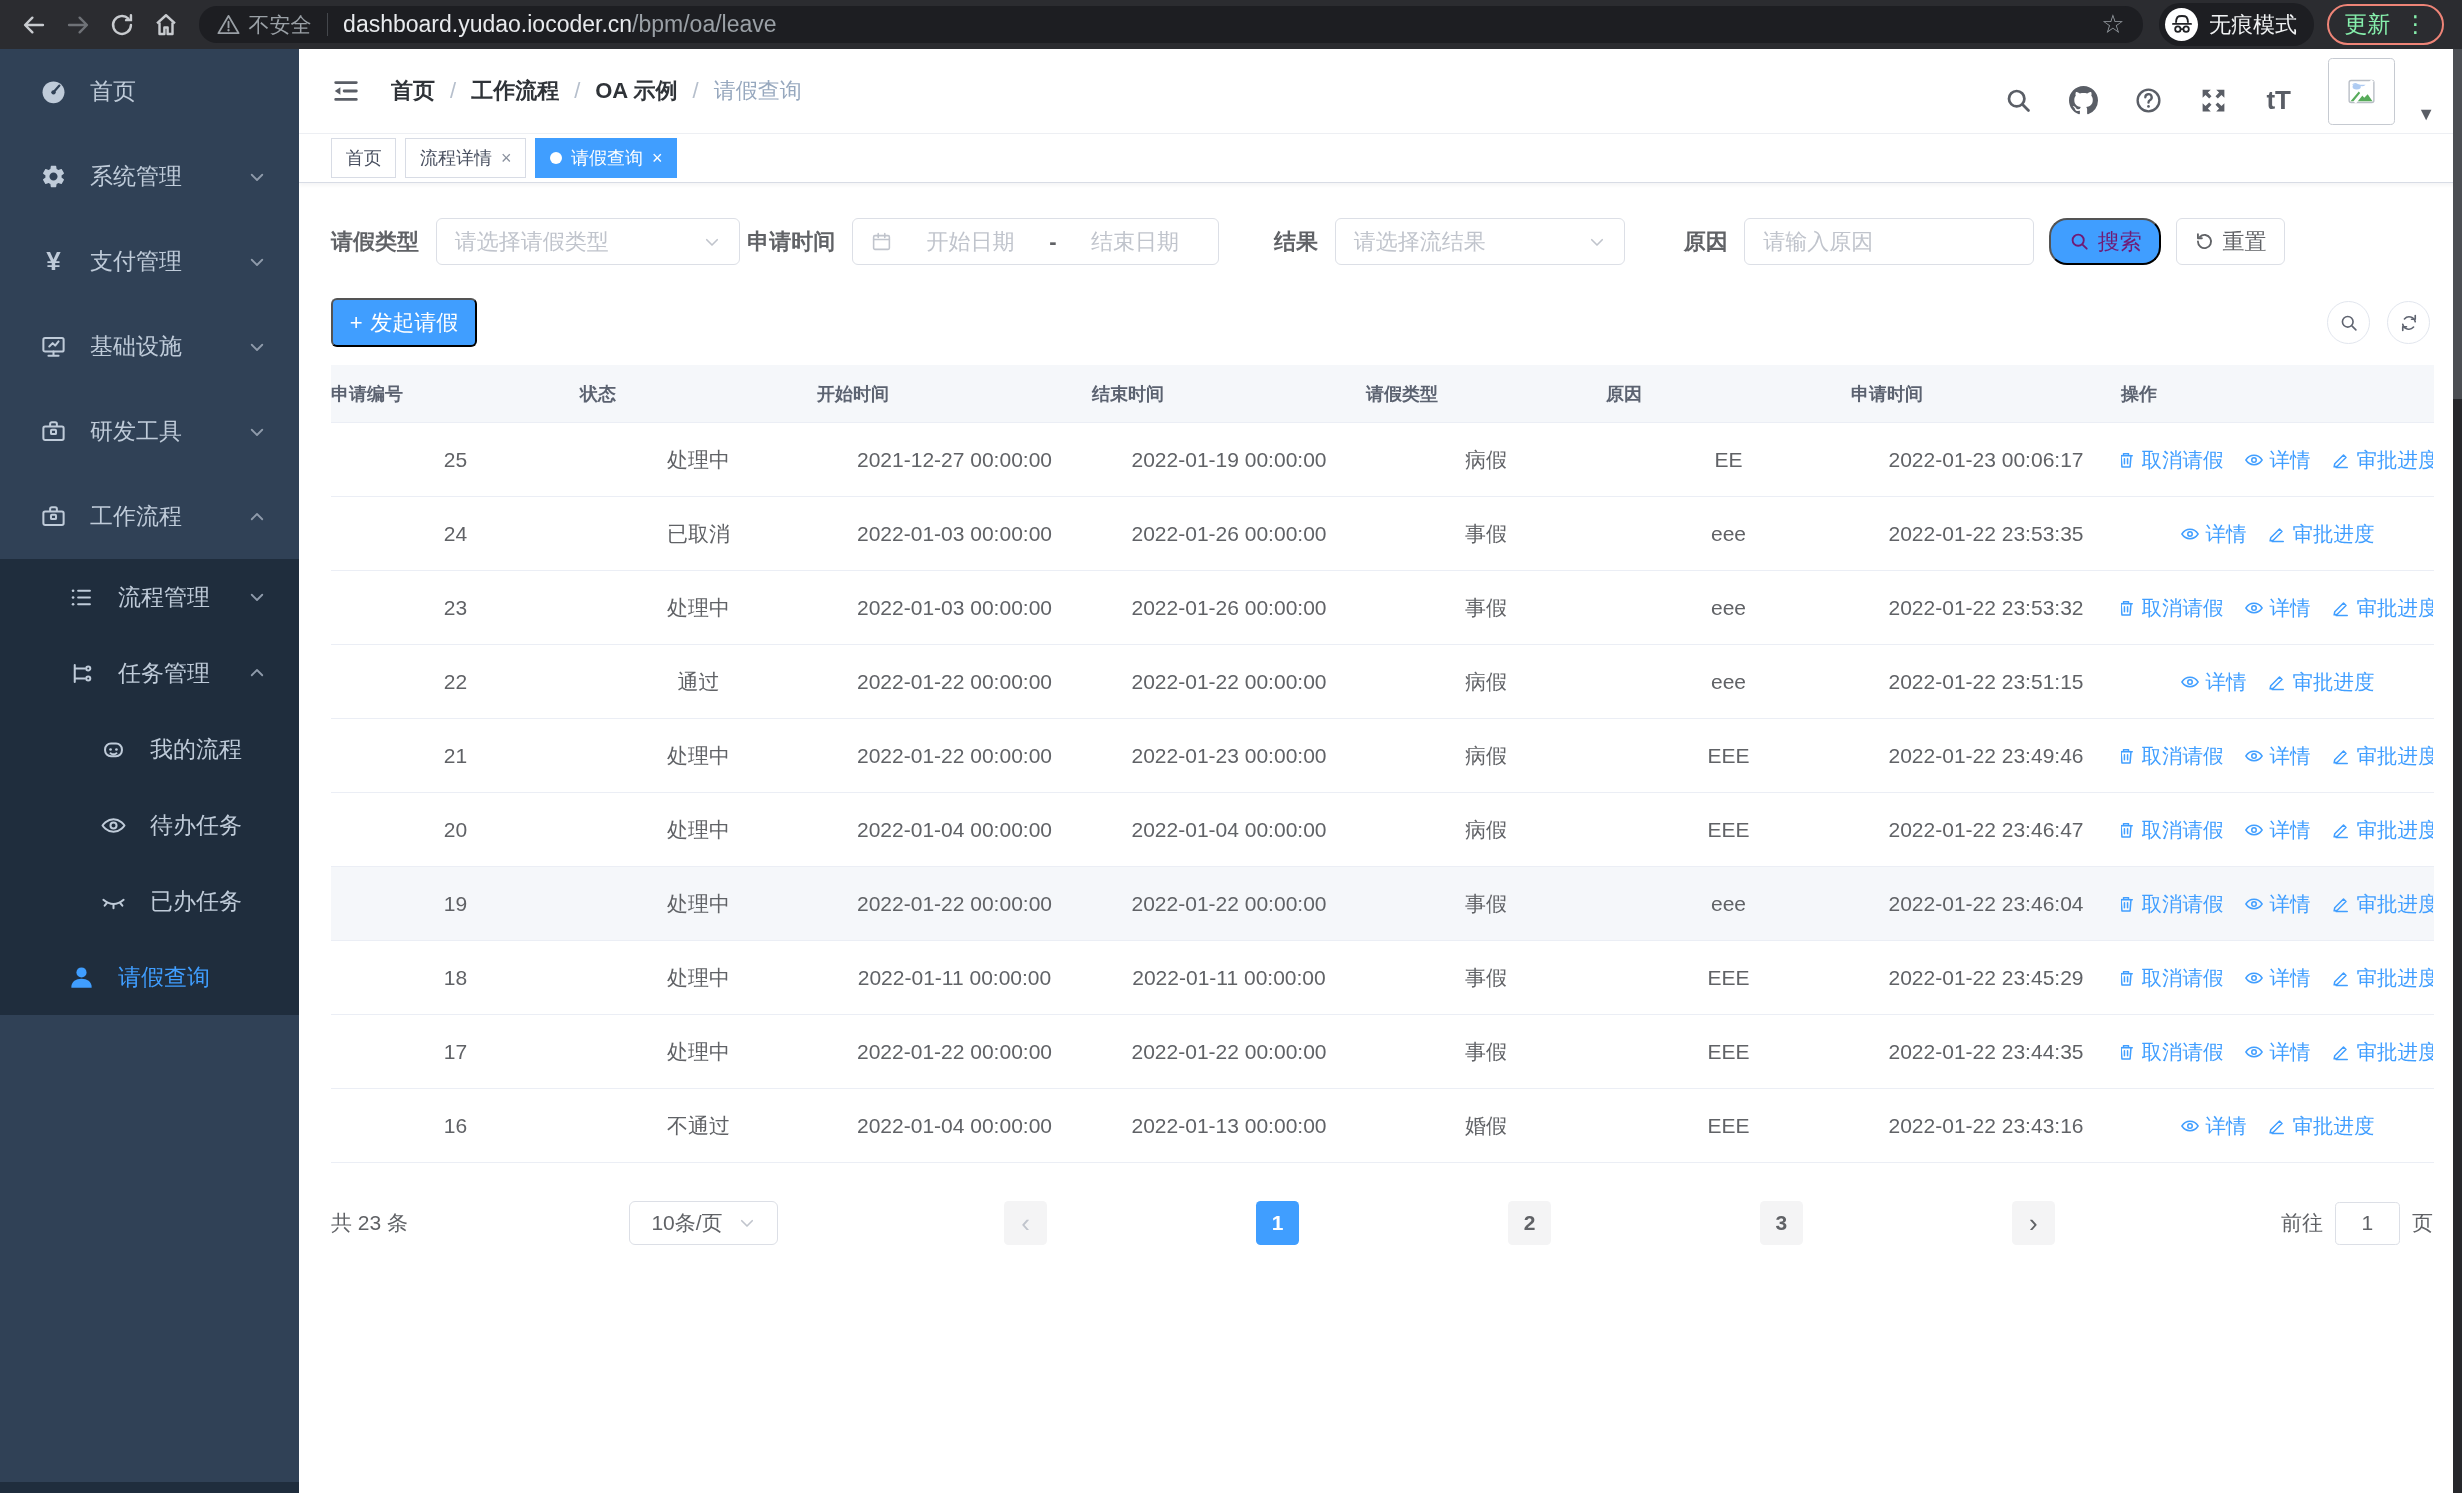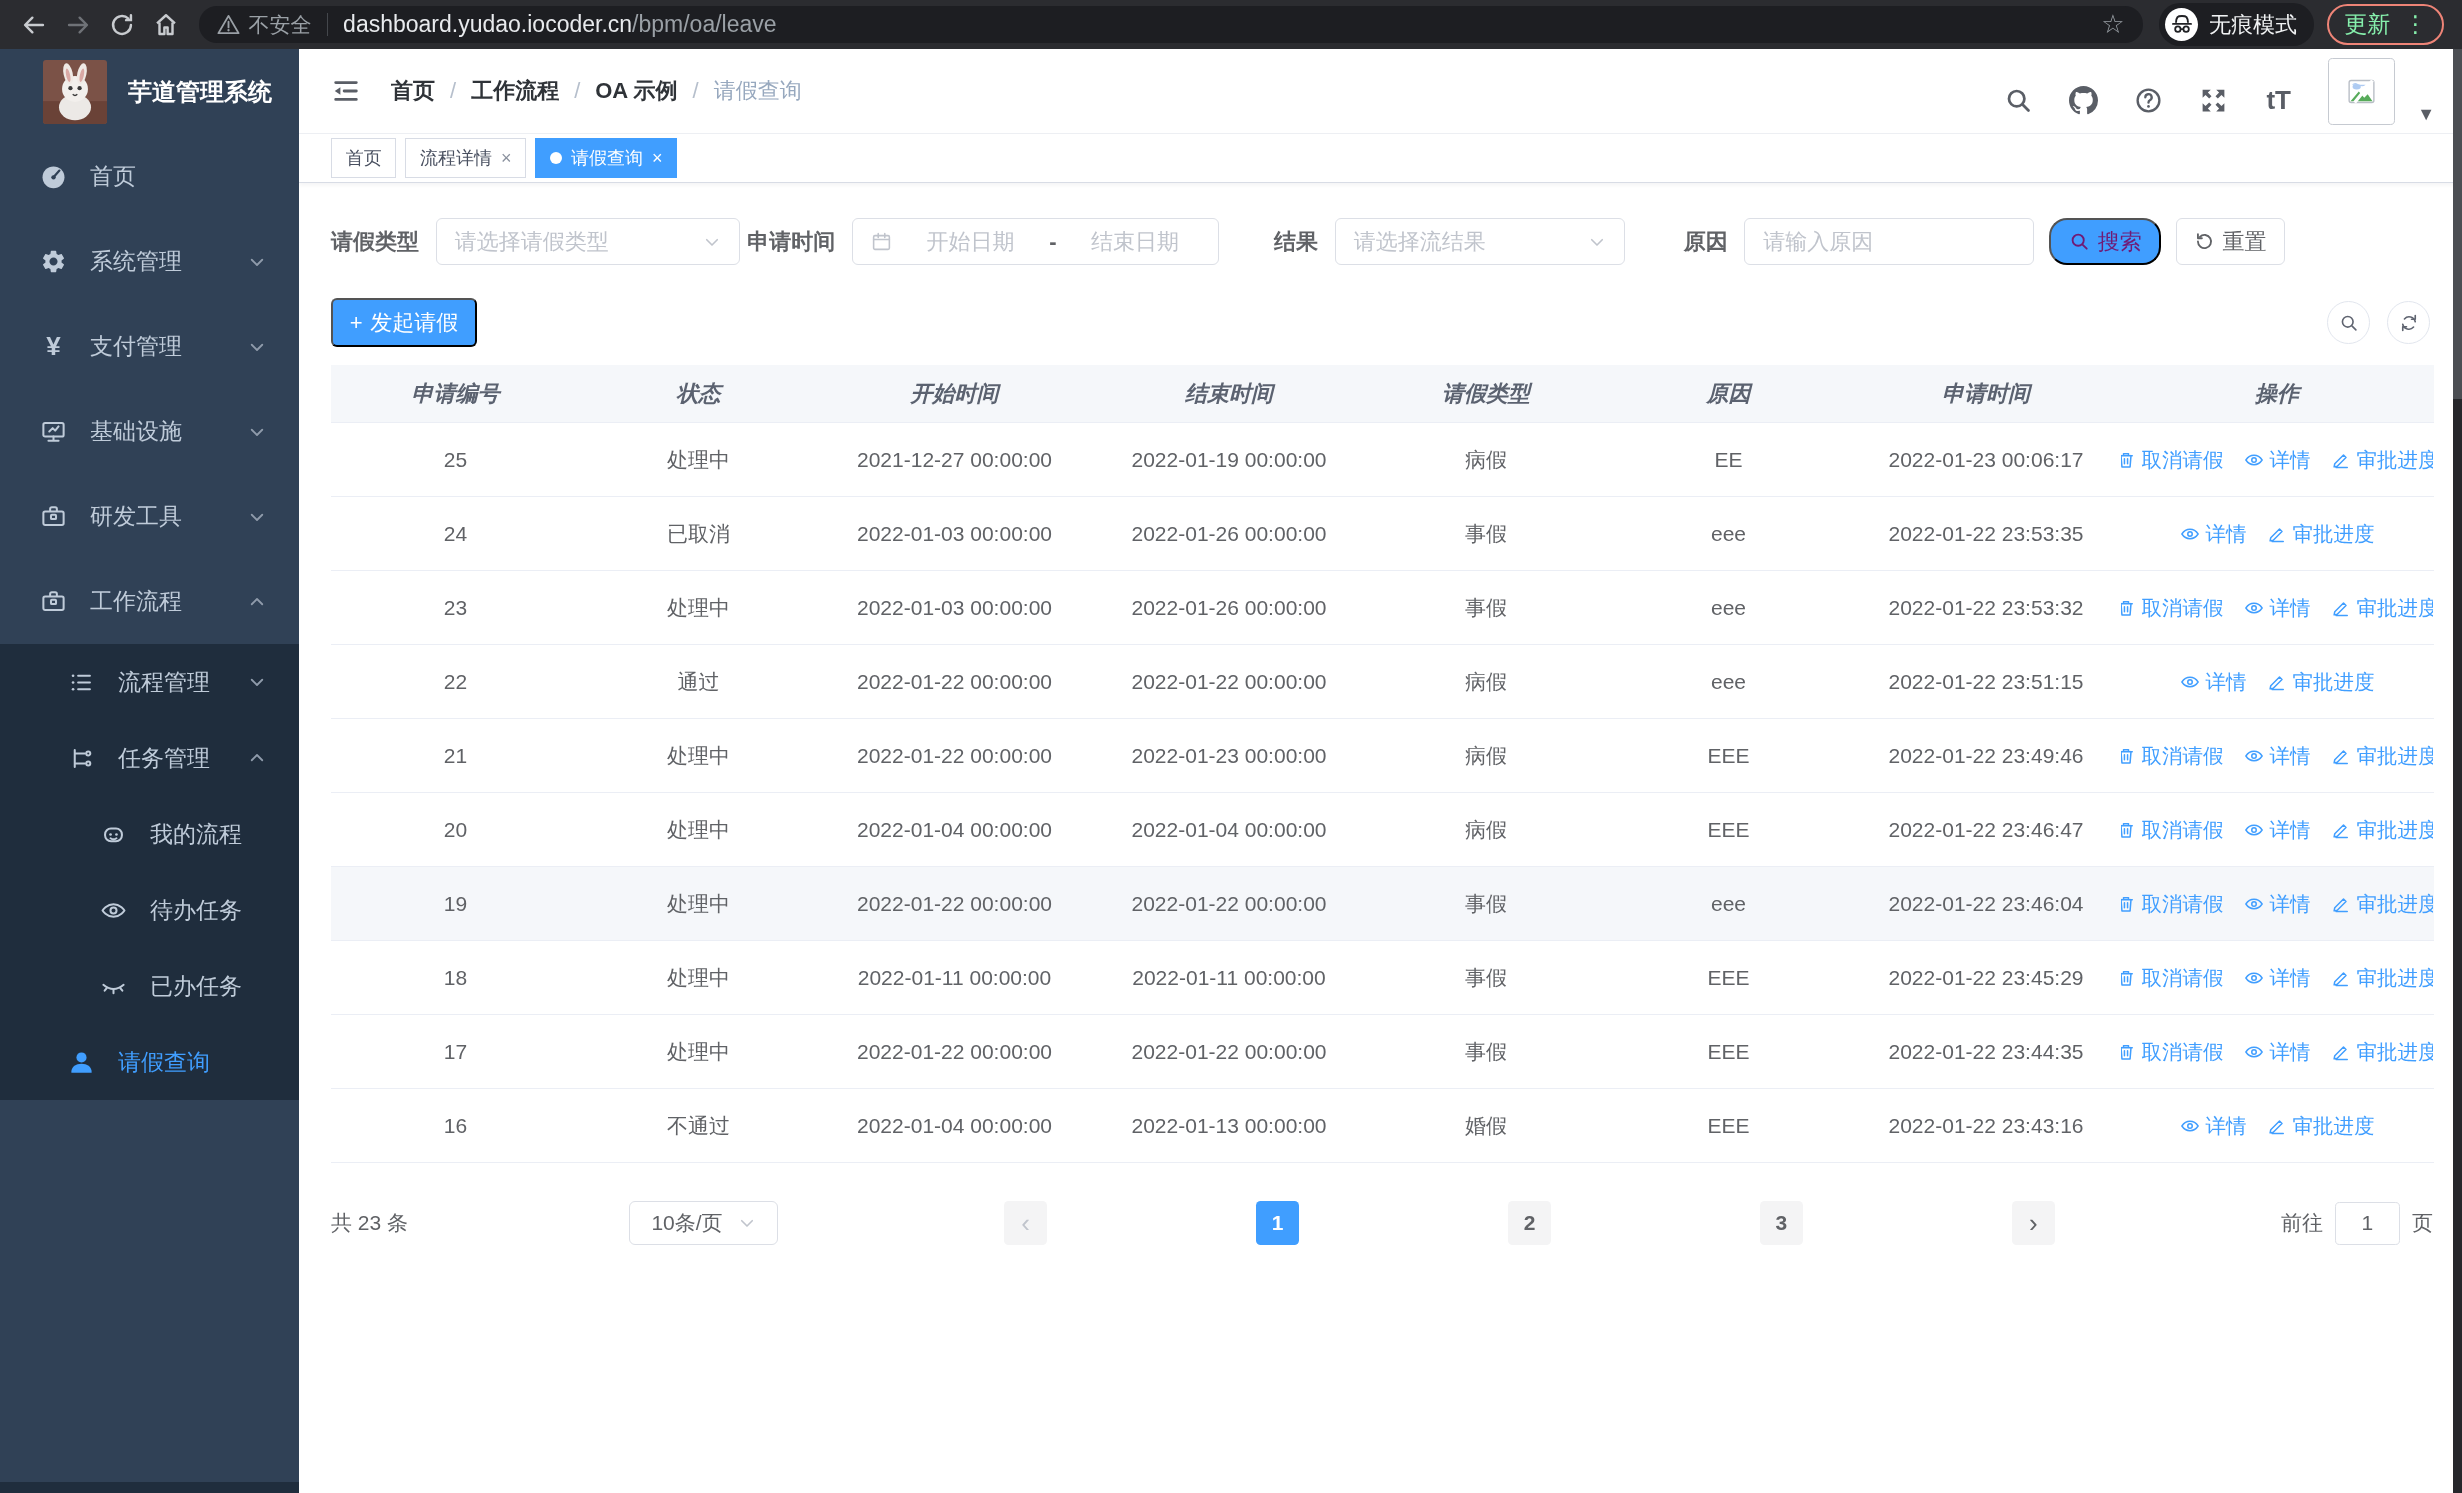--- a/index.html
+++ b/index.html
@@ -100,21 +100,21 @@
 
   .toolbar-row { display:flex; align-items:center; margin-bottom:18px; }
   .btn-create { width:146px; height:49px; background:#409eff; color:#fff; }
   .tool-circles { margin-left:auto; display:flex; gap:16.7px; margin-right:3px; }
   .circle-btn { width:43px; height:43px; border-radius:50%; border:1.5px solid #e2e6ee; background:#fff; color:#5f6470; display:flex; align-items:center; justify-content:center; cursor:pointer; }
   .circle-btn svg { width:20px; height:20px; }
 
   
   .table { width:2103px; }
   .thead { display:flex; align-items:center; background:#f5f7fa; height:58px; border-bottom:1.5px solid #ebeef5; }
-  .th { font-size:22px; font-weight:700; color:#5b6270; text-align:center;font-style:italic; }
+  .th { font-size:18px; font-weight:700; color:#5b6270; text-align:left; }
   .tr { display:flex; align-items:center; height:74px; border-bottom:1.5px solid #ebeef5; }
   .tr.row-hover { background:#f5f7fa; }
   .td { font-size:21px; color:#606266; text-align:center; white-space:nowrap; overflow:hidden; }
   .c0{width:249px;} .c1{width:237px;} .c2{width:275px;} .c3{width:274px;}
   .c4{width:240px;} .c5{width:245px;} .c6{width:270px;} .c7{width:312px;}
   .actions { display:flex; align-items:center; justify-content:center; gap:20px; }
   .action-link { color:#409eff; font-size:20.5px; display:inline-flex; align-items:center; gap:6px; cursor:pointer; white-space:nowrap; text-decoration:none; }
   .action-link svg { width:20px; height:20px; flex:none; }
 
   
@@ -187,38 +187,20 @@
   </div>
   <div class="update-pill">
     <span class="update-label">更新</span>
     <span class="dots-v">⋮</span>
   </div>
 </div>
 
 <div class="app">
 
   <aside class="sidebar">
-    <div class="logo-row">
-      <span class="logo-img">
-        <svg viewBox="0 0 84 84" width="64" height="64">
-            <rect width="84" height="84" fill="#7b5247"></rect>
-            <rect x="0" y="54" width="84" height="30" fill="#6a4237"></rect>
-            <ellipse cx="42" cy="62" rx="21" ry="17" fill="#ece9e6"></ellipse>
-            <circle cx="42" cy="38" r="17" fill="#f2efec"></circle>
-            <ellipse cx="33" cy="18" rx="6" ry="14" fill="#efe9e4" transform="rotate(-12 33 18)"></ellipse>
-            <ellipse cx="51" cy="18" rx="6" ry="14" fill="#efe9e4" transform="rotate(12 51 18)"></ellipse>
-            <ellipse cx="33" cy="20" rx="2.6" ry="9" fill="#d9a8a4" transform="rotate(-12 33 20)"></ellipse>
-            <ellipse cx="51" cy="20" rx="2.6" ry="9" fill="#d9a8a4" transform="rotate(12 51 20)"></ellipse>
-            <circle cx="36" cy="37" r="2.8" fill="#3a3a3a"></circle>
-            <circle cx="48" cy="37" r="2.8" fill="#3a3a3a"></circle>
-            <path d="M39 45q3 3 6 0" stroke="#3a3a3a" stroke-width="1.8" fill="none"></path>
-          </svg>
-      </span>
-      <span class="app-title">芋道管理系统</span>
-    </div>
 
     <nav class="menu">
       <div class="mi l1">
         <span class="ic">
             <svg viewBox="0 0 32 32">
               <path d="M16 4a13 13 0 1 0 0 26 13 13 0 0 0 0-26z" fill="currentColor"></path>
               <path d="M16 17L23 9" stroke="#304156" stroke-width="2.6" stroke-linecap="round"></path>
               <circle cx="16" cy="17" r="2.6" fill="#304156"></circle>
             </svg>
           </span>

